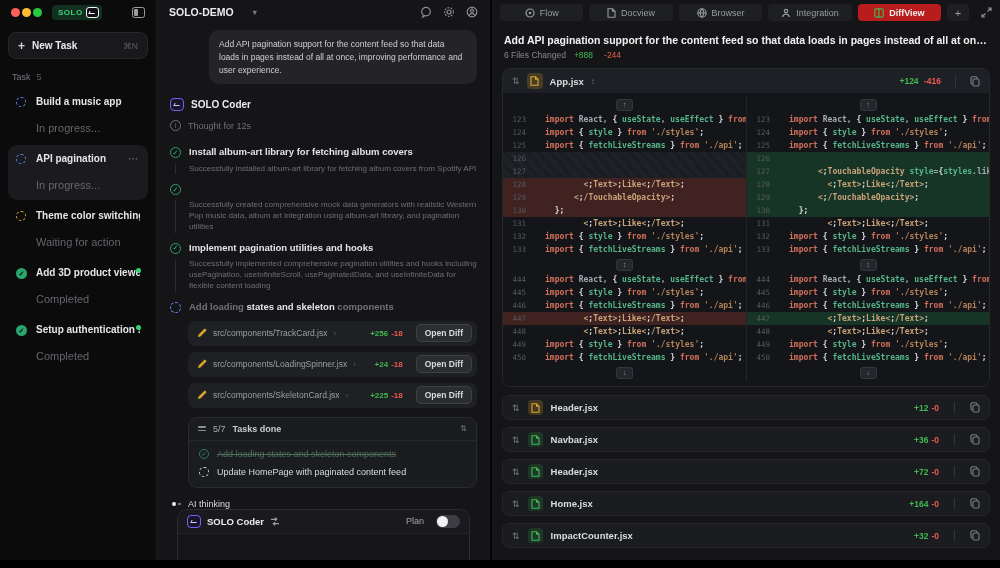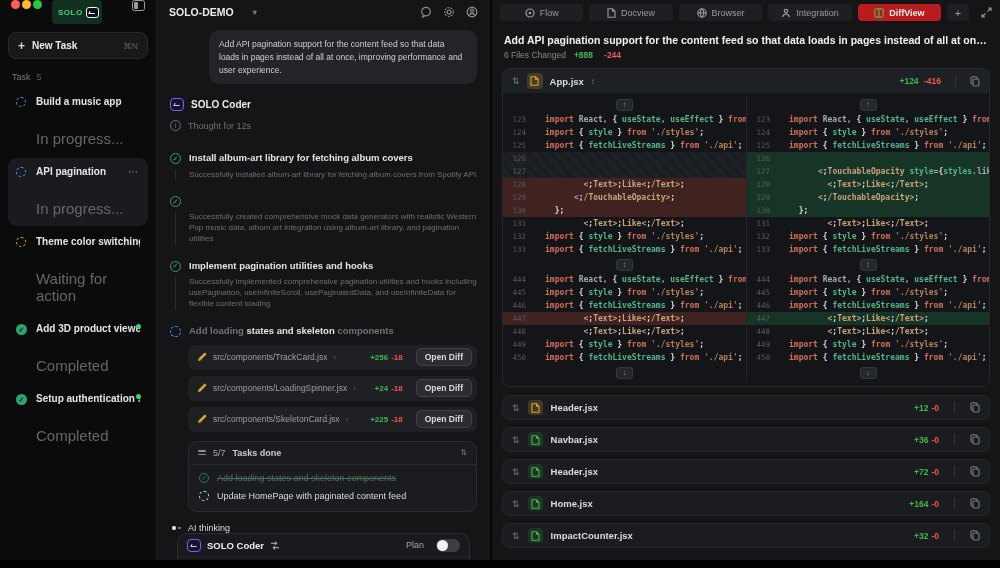--- a/index.html
+++ b/index.html
@@ -2,21 +2,21 @@
 <html><head>
 <meta charset="utf-8">
 <style>
 *{margin:0;padding:0;box-sizing:border-box}
 html,body{width:1000px;height:568px;overflow:hidden}
 body{background:#000;font-family:"Liberation Sans",sans-serif;color:#e6e7e9;-webkit-font-smoothing:antialiased}
 .app{display:flex;height:560px}
 svg{display:block}
 
 .sidebar{width:156px;background:#0b0b0c;display:flex;flex-direction:column;padding:0 8px;flex:none}
-.side-head{height:24px;display:flex;gap:2px;padding:0 3px}
+.side-head{height:24px;display:flex;align-items:center;gap:2px;padding:0 3px}
 .tl{width:9px;height:9px;border-radius:50%}
 .tl.r{background:#ff5f57}.tl.y{background:#febc2e}.tl.g{background:#28c840}
 .brand{margin-left:8px;display:flex;align-items:center;gap:3px;background:#12301f;border-radius:4px;padding:2px 3px 2px 6px}
 .brand b{color:#3fd17c;font-size:8px;letter-spacing:.5px}
 .brand .logo{width:13px;height:11px;border:1.5px solid #f2f3f5;border-radius:3px;background:#101014;display:flex;align-items:center;justify-content:center}
 .brand .logo i{display:block;width:6px;height:3px;border-left:1px solid #fff;border-bottom:1px solid #fff;transform:skewX(-20deg)}
 .side-toggle{margin-left:auto;width:13px;height:11px;border:1.3px solid #9a9ca1;border-radius:2.5px;position:relative}
 .side-toggle::before{content:"";position:absolute;left:1px;top:1px;bottom:1px;width:4px;background:#9a9ca1;border-radius:1px}
 .newtask{margin-top:8px;height:27px;background:#19191c;border:1px solid #27272b;border-radius:8px;display:flex;align-items:center;gap:7px;padding:0 9px;cursor:pointer}
 .newtask .plus{color:#d6d7d9;font-size:12px;font-weight:700;line-height:1}
@@ -29,21 +29,21 @@
 .task.selected{background:#1b1b1f}
 .t-ico{width:12px;flex:none;padding-top:1px}
 .t-ico span{display:none}
 .ring{width:10px;height:10px;border-radius:50%}
 .task.progress .ring.blue{display:block;border:1.5px dashed #5a8df5}
 .task.waiting .ring.yellow{display:block;border:1.5px dashed #d8a62c}
 .task.done .chk{display:flex;width:11px;height:11px;border-radius:50%;background:#2aa56c;color:#0b0b0c;font-size:7px;align-items:center;justify-content:center}
 .chk::after{content:"✓";font-weight:700}
 .t-txt{min-width:0;flex:1}
 .t-title{font-size:10px;font-weight:600;color:#e4e5e7;white-space:nowrap;overflow:hidden}
-.t-status{font-size:15px;color:#64666b;margin-top:23px}
+.t-status{font-size:11px;color:#64666b;margin-top:15px}
 .t-menu{position:absolute;right:9px;top:8px;color:#8b8d92;font-size:10px;letter-spacing:1px;display:none}
 .task[data-menu="1"] .t-menu{display:block}
 .t-dot{position:absolute;right:7px;top:9px;width:5px;height:5px;border-radius:50%;background:#2fd573;display:none}
 .task[data-dot="1"] .t-dot{display:block}
 
 .mid{width:334px;background:#151517;display:flex;flex-direction:column;flex:none;border-left:1px solid #1c1c1f}
 .mid-head{height:24px;display:flex;align-items:center;padding:0 12px;flex:none}
 .proj{font-size:10.5px;font-weight:700;color:#ececee;display:flex;align-items:center;gap:19px;cursor:pointer}
 .proj .chev{color:#77797e;font-size:8px}
 .mid-head .hicons{margin-left:auto;display:flex;gap:11px;align-items:center}
@@ -51,21 +51,21 @@
 .chat{flex:1;overflow:hidden;padding:6px 13px 0;display:flex;flex-direction:column}
 .bubble-row{display:flex;justify-content:flex-end}
 .bubble{max-width:268px;background:#242428;border-radius:10px;padding:8px 10px;font-size:8.5px;line-height:1.5;color:#cfd0d3}
 .agent-row{display:flex;align-items:center;gap:7px;margin-top:14px}
 .coder-logo{width:14px;height:13px;border-radius:4px;background:#191526;border:1.3px solid #7a5cff;display:flex;align-items:center;justify-content:center}
 .coder-logo i{display:block;width:6px;height:3px;border-left:1px solid #cfc4ff;border-bottom:1px solid #cfc4ff;transform:skewX(-20deg)}
 .agent-name{font-size:10px;font-weight:700;color:#ececee}
 .thought{display:flex;align-items:center;gap:7px;margin:9px 0 2px;color:#6f7control;color:#6f7176;font-size:9px}
 .thought .ic{width:11px;height:11px;border:1.2px solid #6f7176;border-radius:50%;display:flex;align-items:center;justify-content:center;font-size:7px;color:#6f7176}
 .steps{list-style:none;margin-top:4px}
-.step{margin-top:15px}
+.step{margin-top:9px}
 .step-h{display:flex;gap:8px;align-items:flex-start}
 .s-ico{width:11px;height:11px;border:1.2px solid #2f9e6e;border-radius:50%;flex:none;margin-top:1px;display:flex;align-items:center;justify-content:center;color:#3fb879;font-size:7px}
 .s-ico::after{content:"✓"}
 .s-ico.spin{border:1.5px dashed #5a8df5;color:transparent}
 .s-ico.spin::after{content:""}
 .step-title{font-size:9.5px;font-weight:700;color:#e3e4e6;line-height:1.3}
 .step-title .dim{color:#707379;font-weight:600}
 .step-d{margin:5px 0 0 5px;border-left:1px solid #2b2b30;padding-left:13px;font-size:8px;line-height:1.35;color:#6c6f75}
 .chips{margin:8px 0 0 18px;display:flex;flex-direction:column;gap:6px}
 .chip{height:25px;background:#1f2023;border-radius:7px;display:flex;align-items:center;gap:6px;padding:0 5px 0 9px}
@@ -108,21 +108,21 @@
 .right{flex:1;background:#151517;border-left:2px solid #050506;display:flex;flex-direction:column;min-width:0}
 .tabbar{display:flex;align-items:center;gap:6px;padding:4px 8px;flex:none}
 .tab{flex:1;height:17px;background:#1d1f22;border-radius:4px;display:flex;align-items:center;justify-content:center;gap:5px;font-size:9px;color:#989ca1;cursor:pointer;white-space:nowrap}
 .tab.active{background:#b91c1c;color:#eceded;font-weight:700}
 .tab-add{width:22px;height:17px;background:#1d1f22;border-radius:4px;color:#989ca1;display:flex;align-items:center;justify-content:center;font-size:11px;cursor:pointer}
 .tab-exp{margin-left:6px;cursor:pointer}
 .rtitle{padding:9px 12px 0;flex:none}
 .rtitle h1{font-size:10.5px;font-weight:700;color:#f0f1f2;white-space:nowrap;overflow:hidden;text-overflow:ellipsis}
 .rsub{display:flex;gap:8px;align-items:center;margin-top:4px;font-size:8.5px}
 .rsub .fc{color:#84888d}
-.rsub b{font-weight:700}
+.rsub b{font-weight:400}
 .rcontent{flex:1;overflow:hidden;padding:8px 10px 0}
 .diffcard{background:#17191c;border:1px solid #26282c;border-radius:8px;overflow:hidden}
 .dhead{height:24px;display:flex;align-items:center;gap:7px;padding:0 9px;background:#1d2024}
 .coll-ic{color:#767a80;font-size:9px;cursor:pointer}
 .ficon{width:16px;height:16px;border-radius:4px;display:flex;align-items:center;justify-content:center}
 .ficon.yellow{background:rgba(216,166,44,.22)}
 .ficon.green{background:rgba(63,185,80,.16)}
 .fname{font-size:9.5px;font-weight:600;color:#dcdde0}
 .mini{color:#6d7artifact;color:#6d7076;font-size:8px;cursor:pointer}
 .dstats{margin-left:auto;font-size:8.5px;font-weight:700;white-space:nowrap}

